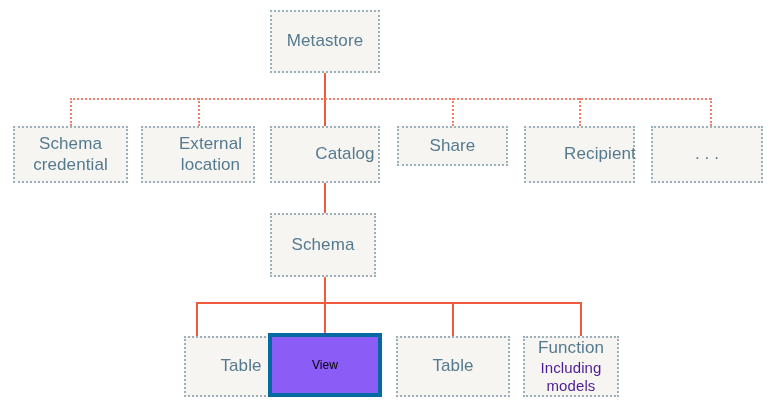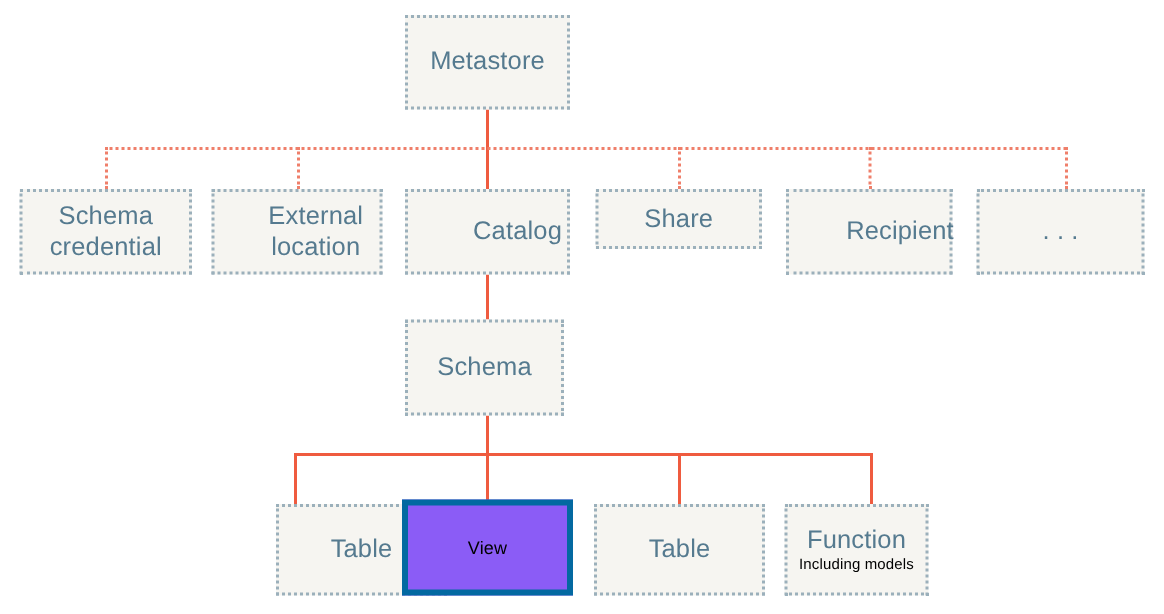--- a/index.html
+++ b/index.html
@@ -33,23 +33,23 @@
     font-size: 17px;
     line-height: 1.22;
     letter-spacing: 0.1px;
   }
   .node .label {
     display: block;
     white-space: pre-line;
   }
   .node .sublabel {
     display: block;
-    font-size: 10px;
+    font-size: 15px;
     line-height: 1.2;
-    color: #000000;
+    color: #4c1d95;
     margin-top: 1px;
   }
 
   
   .node.highlight {
     border: 4px solid #0369a1;
     background: #8b5cf6;
     color: #000000;
     font-size: 12px;
   }

